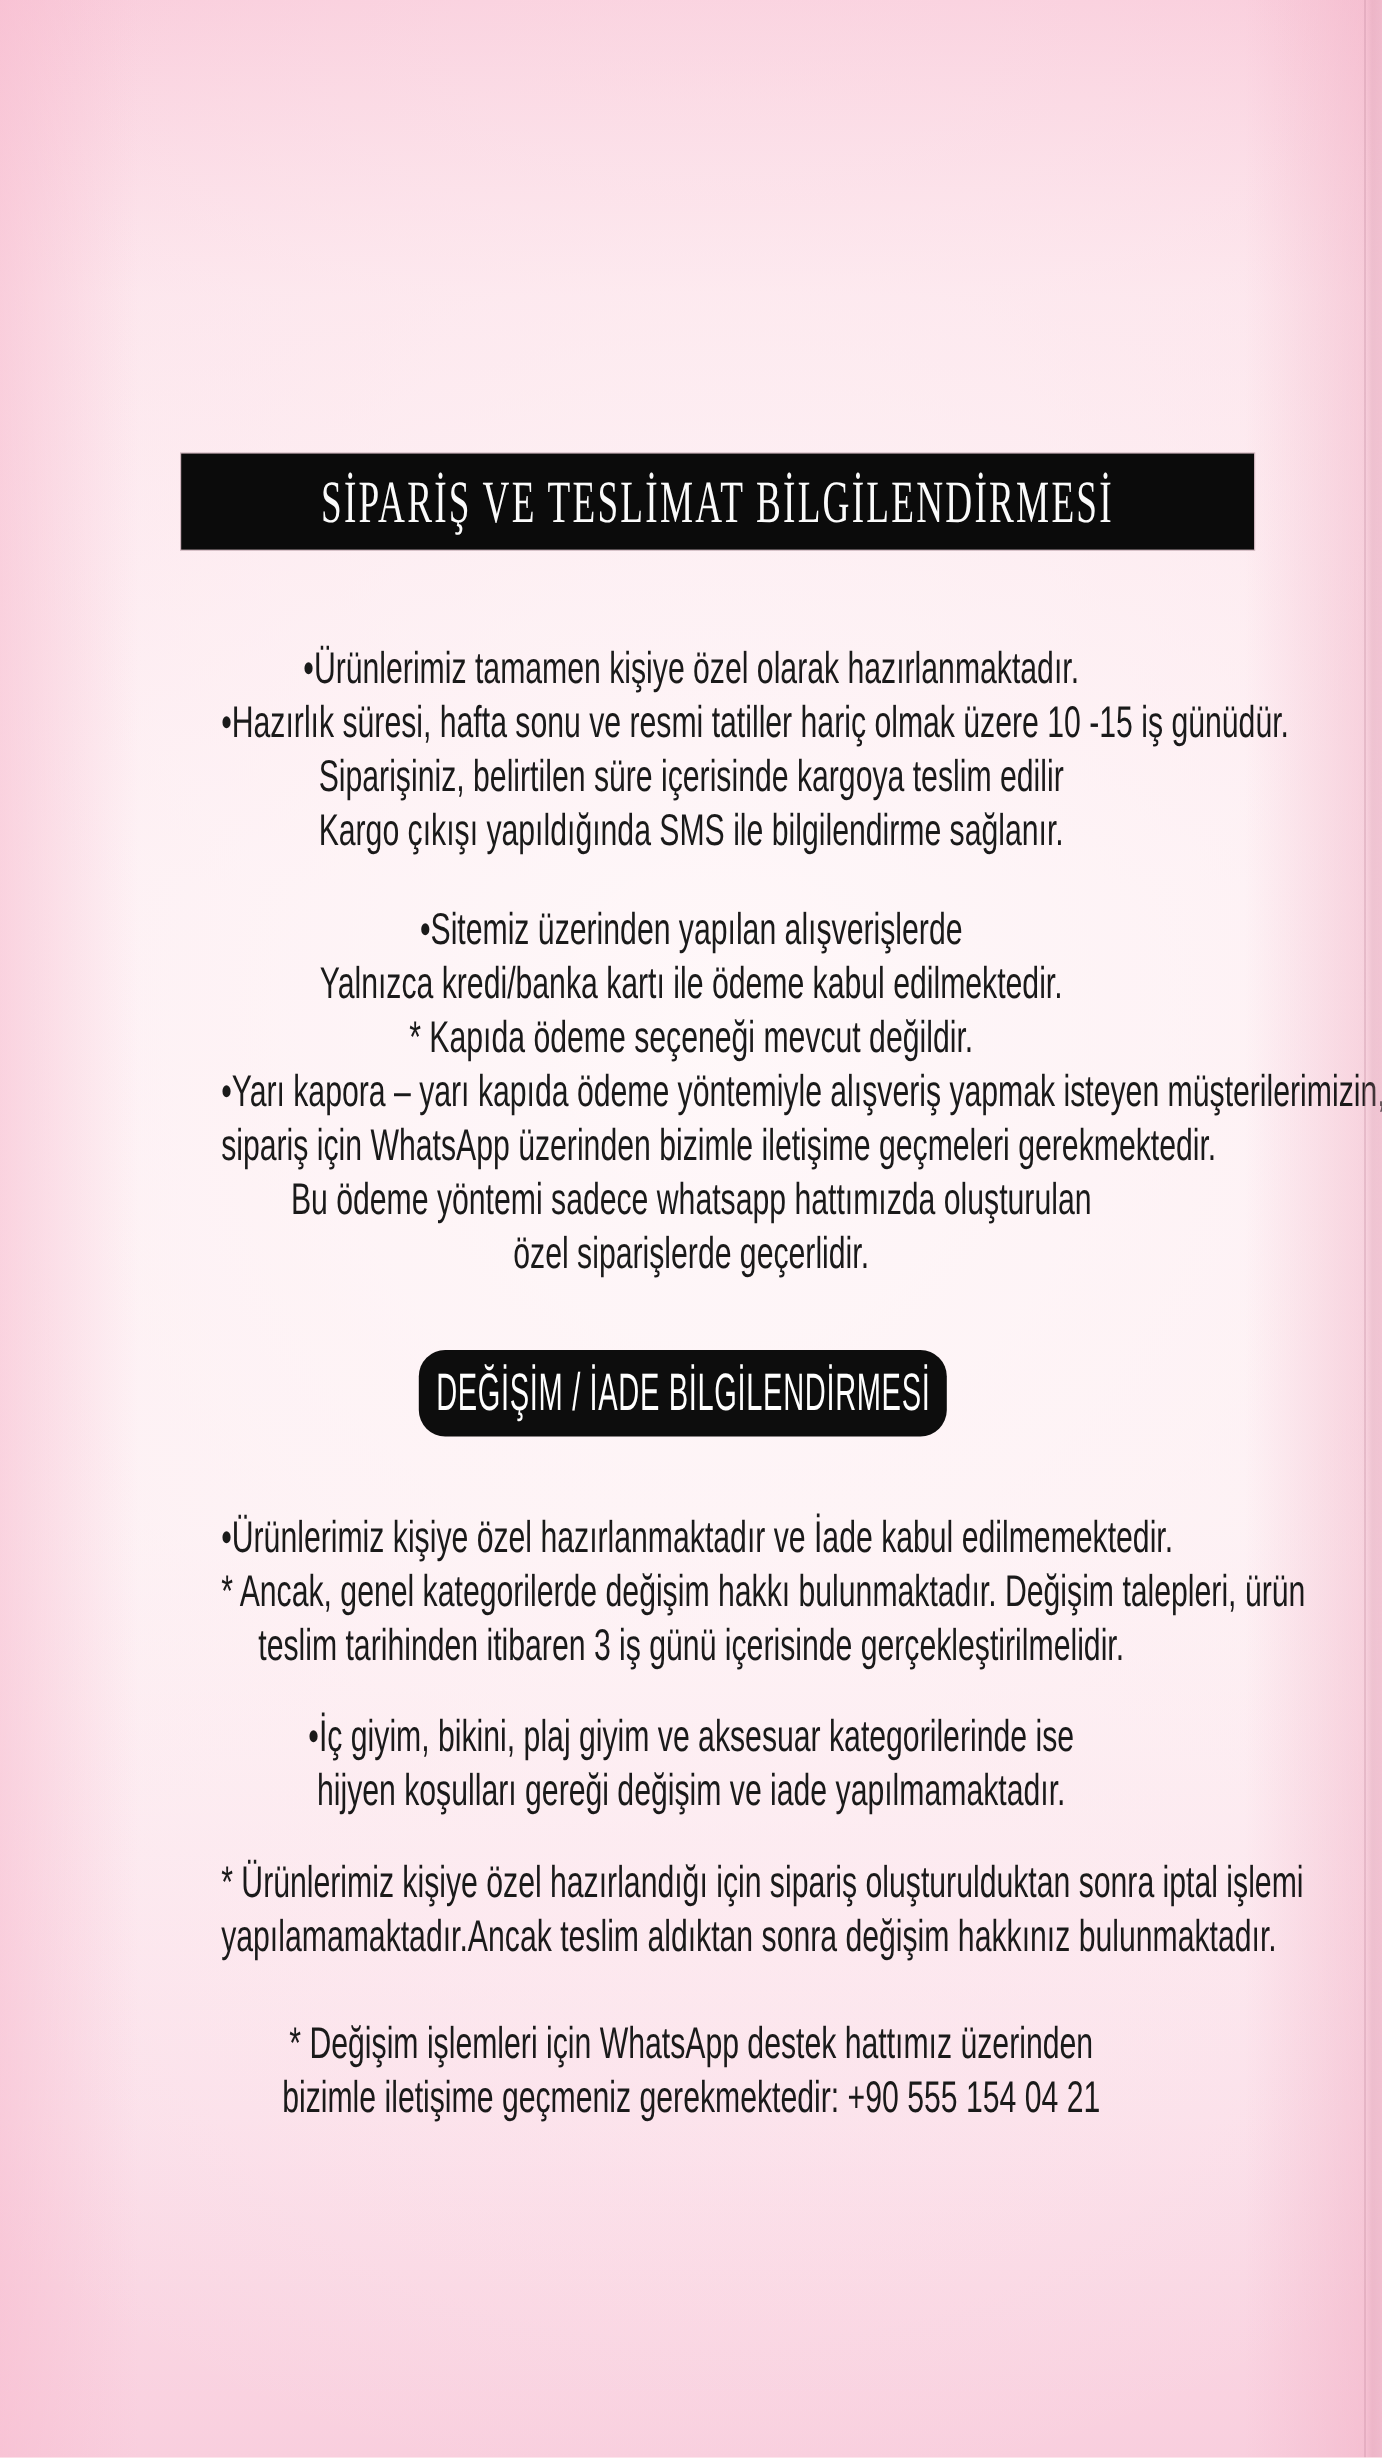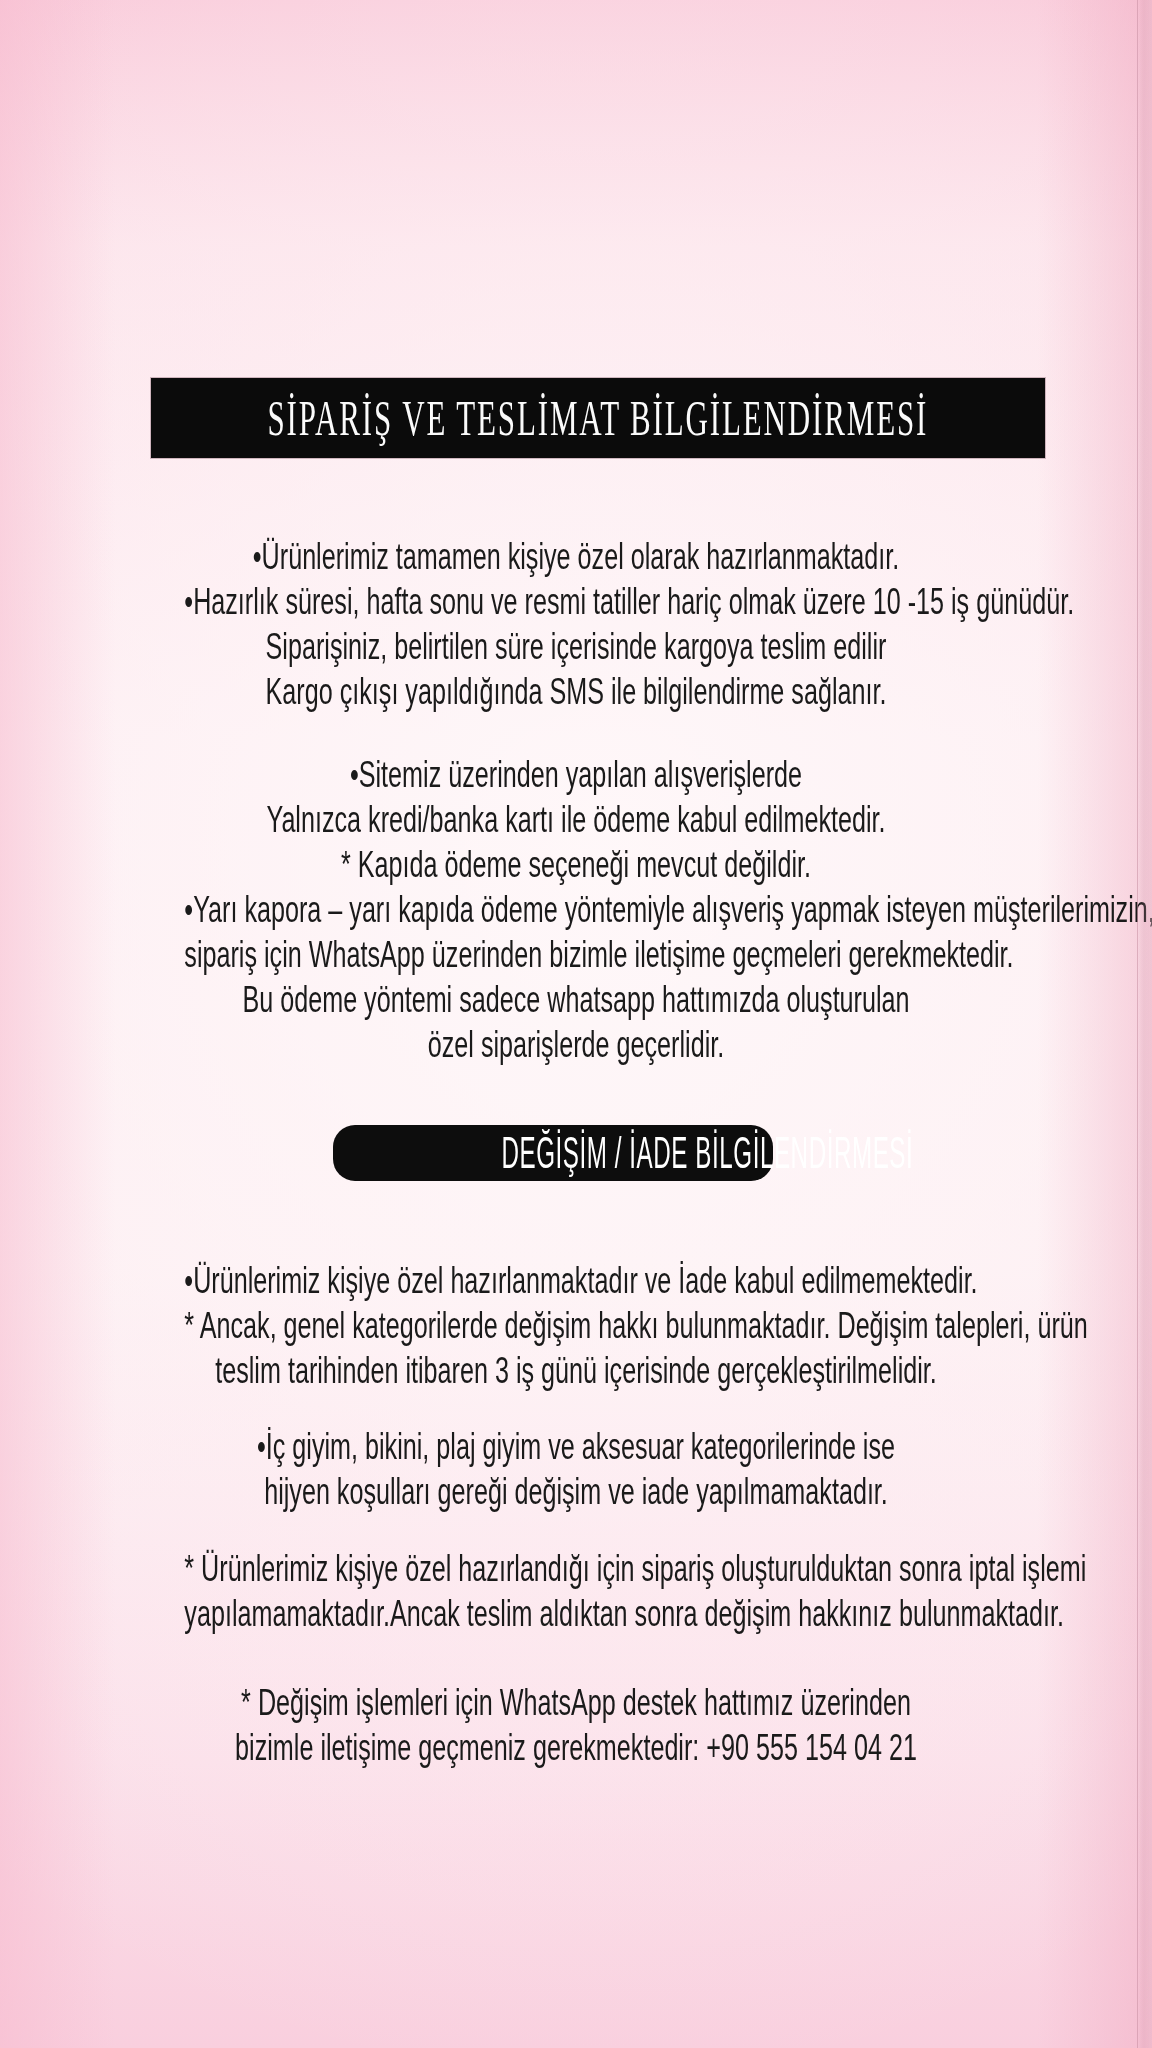--- a/index.html
+++ b/index.html
@@ -37,25 +37,25 @@
   .banner-rect .banner-text {
     font-family: "Liberation Serif", serif;
     font-size: 50px;
     letter-spacing: 3px;
     color: #fbfbfb;
     white-space: nowrap;
     transform: scaleX(0.62);
   }
   .pill {
     position: absolute;
-    left: 333px; top: 1125px;
-    width: 440px; height: 56px;
+    left: 349px; top: 1125px;
+    width: 440px; height: 72px;
     background: #0d0d0d;
     border-radius: 22px;
-    display: flex; align-items: center; 
+    display: flex; align-items: center; justify-content: center;
   }
   .pill .pill-text {
     font-size: 44px;
     letter-spacing: 1px;
     color: #ffffff;
     white-space: nowrap;
     transform: scaleX(0.55);
   }
   .para {
     position: absolute;

